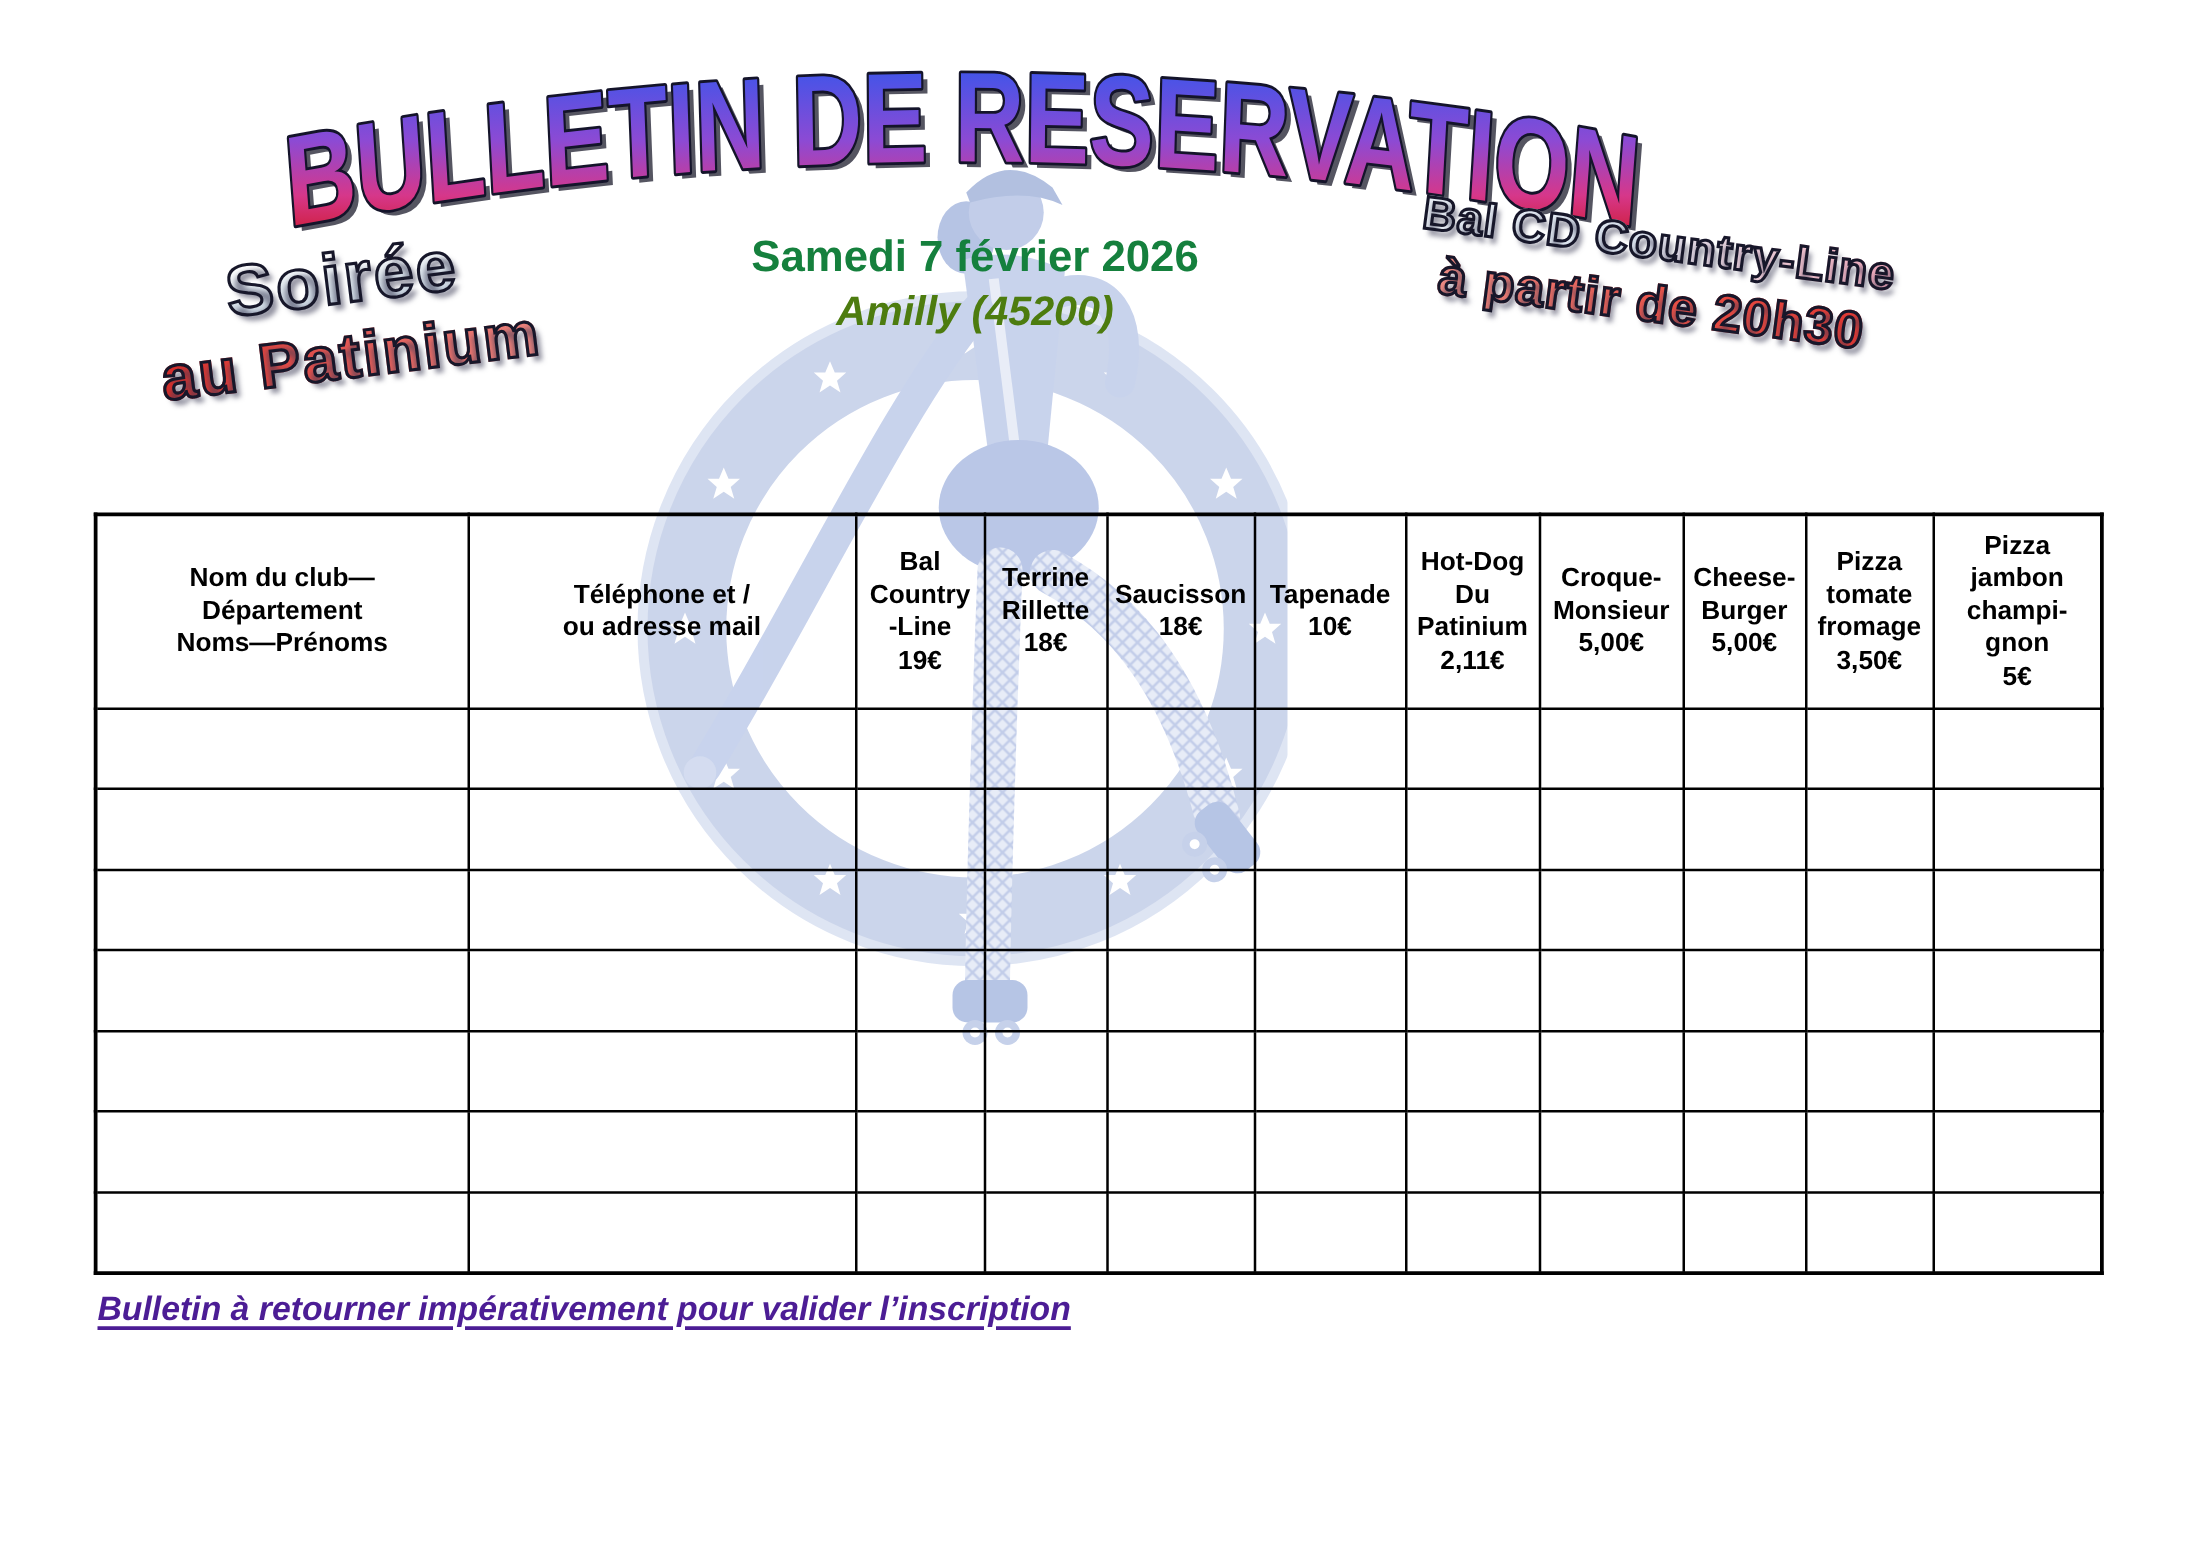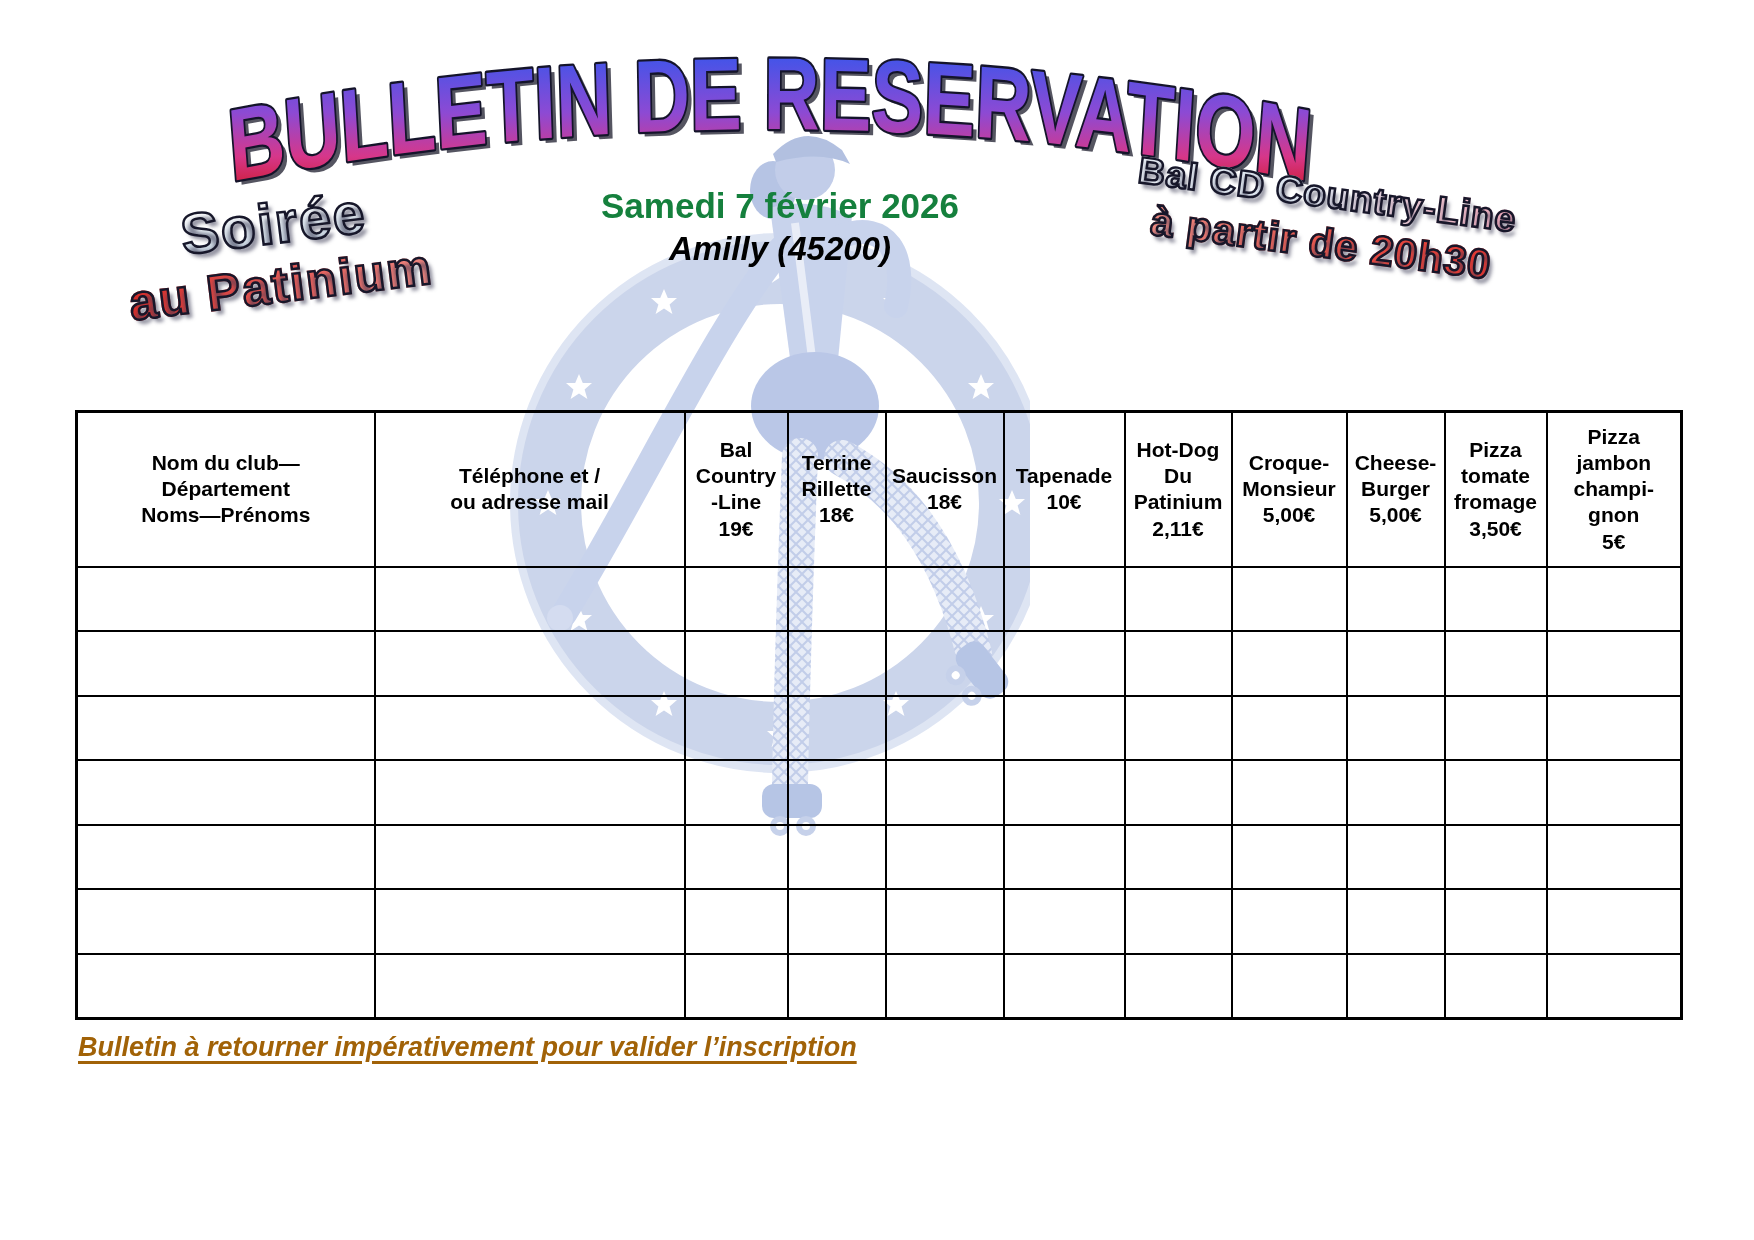--- a/index.html
+++ b/index.html
@@ -21,38 +21,38 @@
   }
   .left-art{position:absolute;left:72px;top:194px;width:410px;text-align:center;transform:rotate(-7deg);}
   .soiree{font-size:57px;letter-spacing:2px;background-image:linear-gradient(180deg,#ffffff 15%,#dde6ee 55%,#bcc9d8 100%);}
   .patinium{font-size:50px;letter-spacing:2px;margin-top:6px;background-image:linear-gradient(95deg,#d42320 5%,#e4534f 45%,#f2968f 100%);}
   .right-art{position:absolute;left:1128px;top:176px;width:392px;text-align:center;transform:rotate(7.5deg);}
   .balcd{font-size:37px;letter-spacing:1px;background-image:linear-gradient(95deg,#eaeff6 0%,#dce5f0 45%,#efc0cd 80%,#eda2b5 100%);}
   .partir{font-size:41px;letter-spacing:1px;margin-top:8px;background-image:linear-gradient(95deg,#f0948c 0%,#e95046 55%,#e0342f 100%);}
   
   .date-block{position:absolute;left:520px;top:186px;width:520px;text-align:center;}
   .date-line{font-size:35px;font-weight:bold;color:#15803d;}
-  .loc-line{font-size:33px;font-weight:bold;font-style:italic;color:#000000;margin-top:4px;}
+  .loc-line{font-size:33px;font-weight:bold;font-style:italic;color:#4d7c0f;margin-top:4px;}
   
   table.resa{
     position:absolute;left:75px;top:410px;width:1605px;
     border-collapse:collapse;table-layout:fixed;background:transparent;
     border:3.5px solid #000;
   }
   table.resa th,table.resa td{border:2.5px solid #000;padding:1px;background:transparent;}
   table.resa thead tr{height:155px;}
   table.resa tbody tr{height:64.5px;}
   table.resa th{
     font-size:21px;font-weight:bold;color:#000;text-align:center;vertical-align:middle;
     white-space:pre-line;line-height:1.25;
   }
   
   .footer-note{
     position:absolute;left:78px;top:1032px;
-    font-size:27px;font-weight:bold;font-style:italic;color:#a16207;
+    font-size:27px;font-weight:bold;font-style:italic;color:#4c1d95;
     text-decoration:underline;text-decoration-thickness:2.5px;text-underline-offset:5px;
   }
 </style>
 </head>
 <body>
 
 <div class="page">
 
   <svg class="watermark" viewBox="0 0 540 812" aria-hidden="true">
     <defs>

